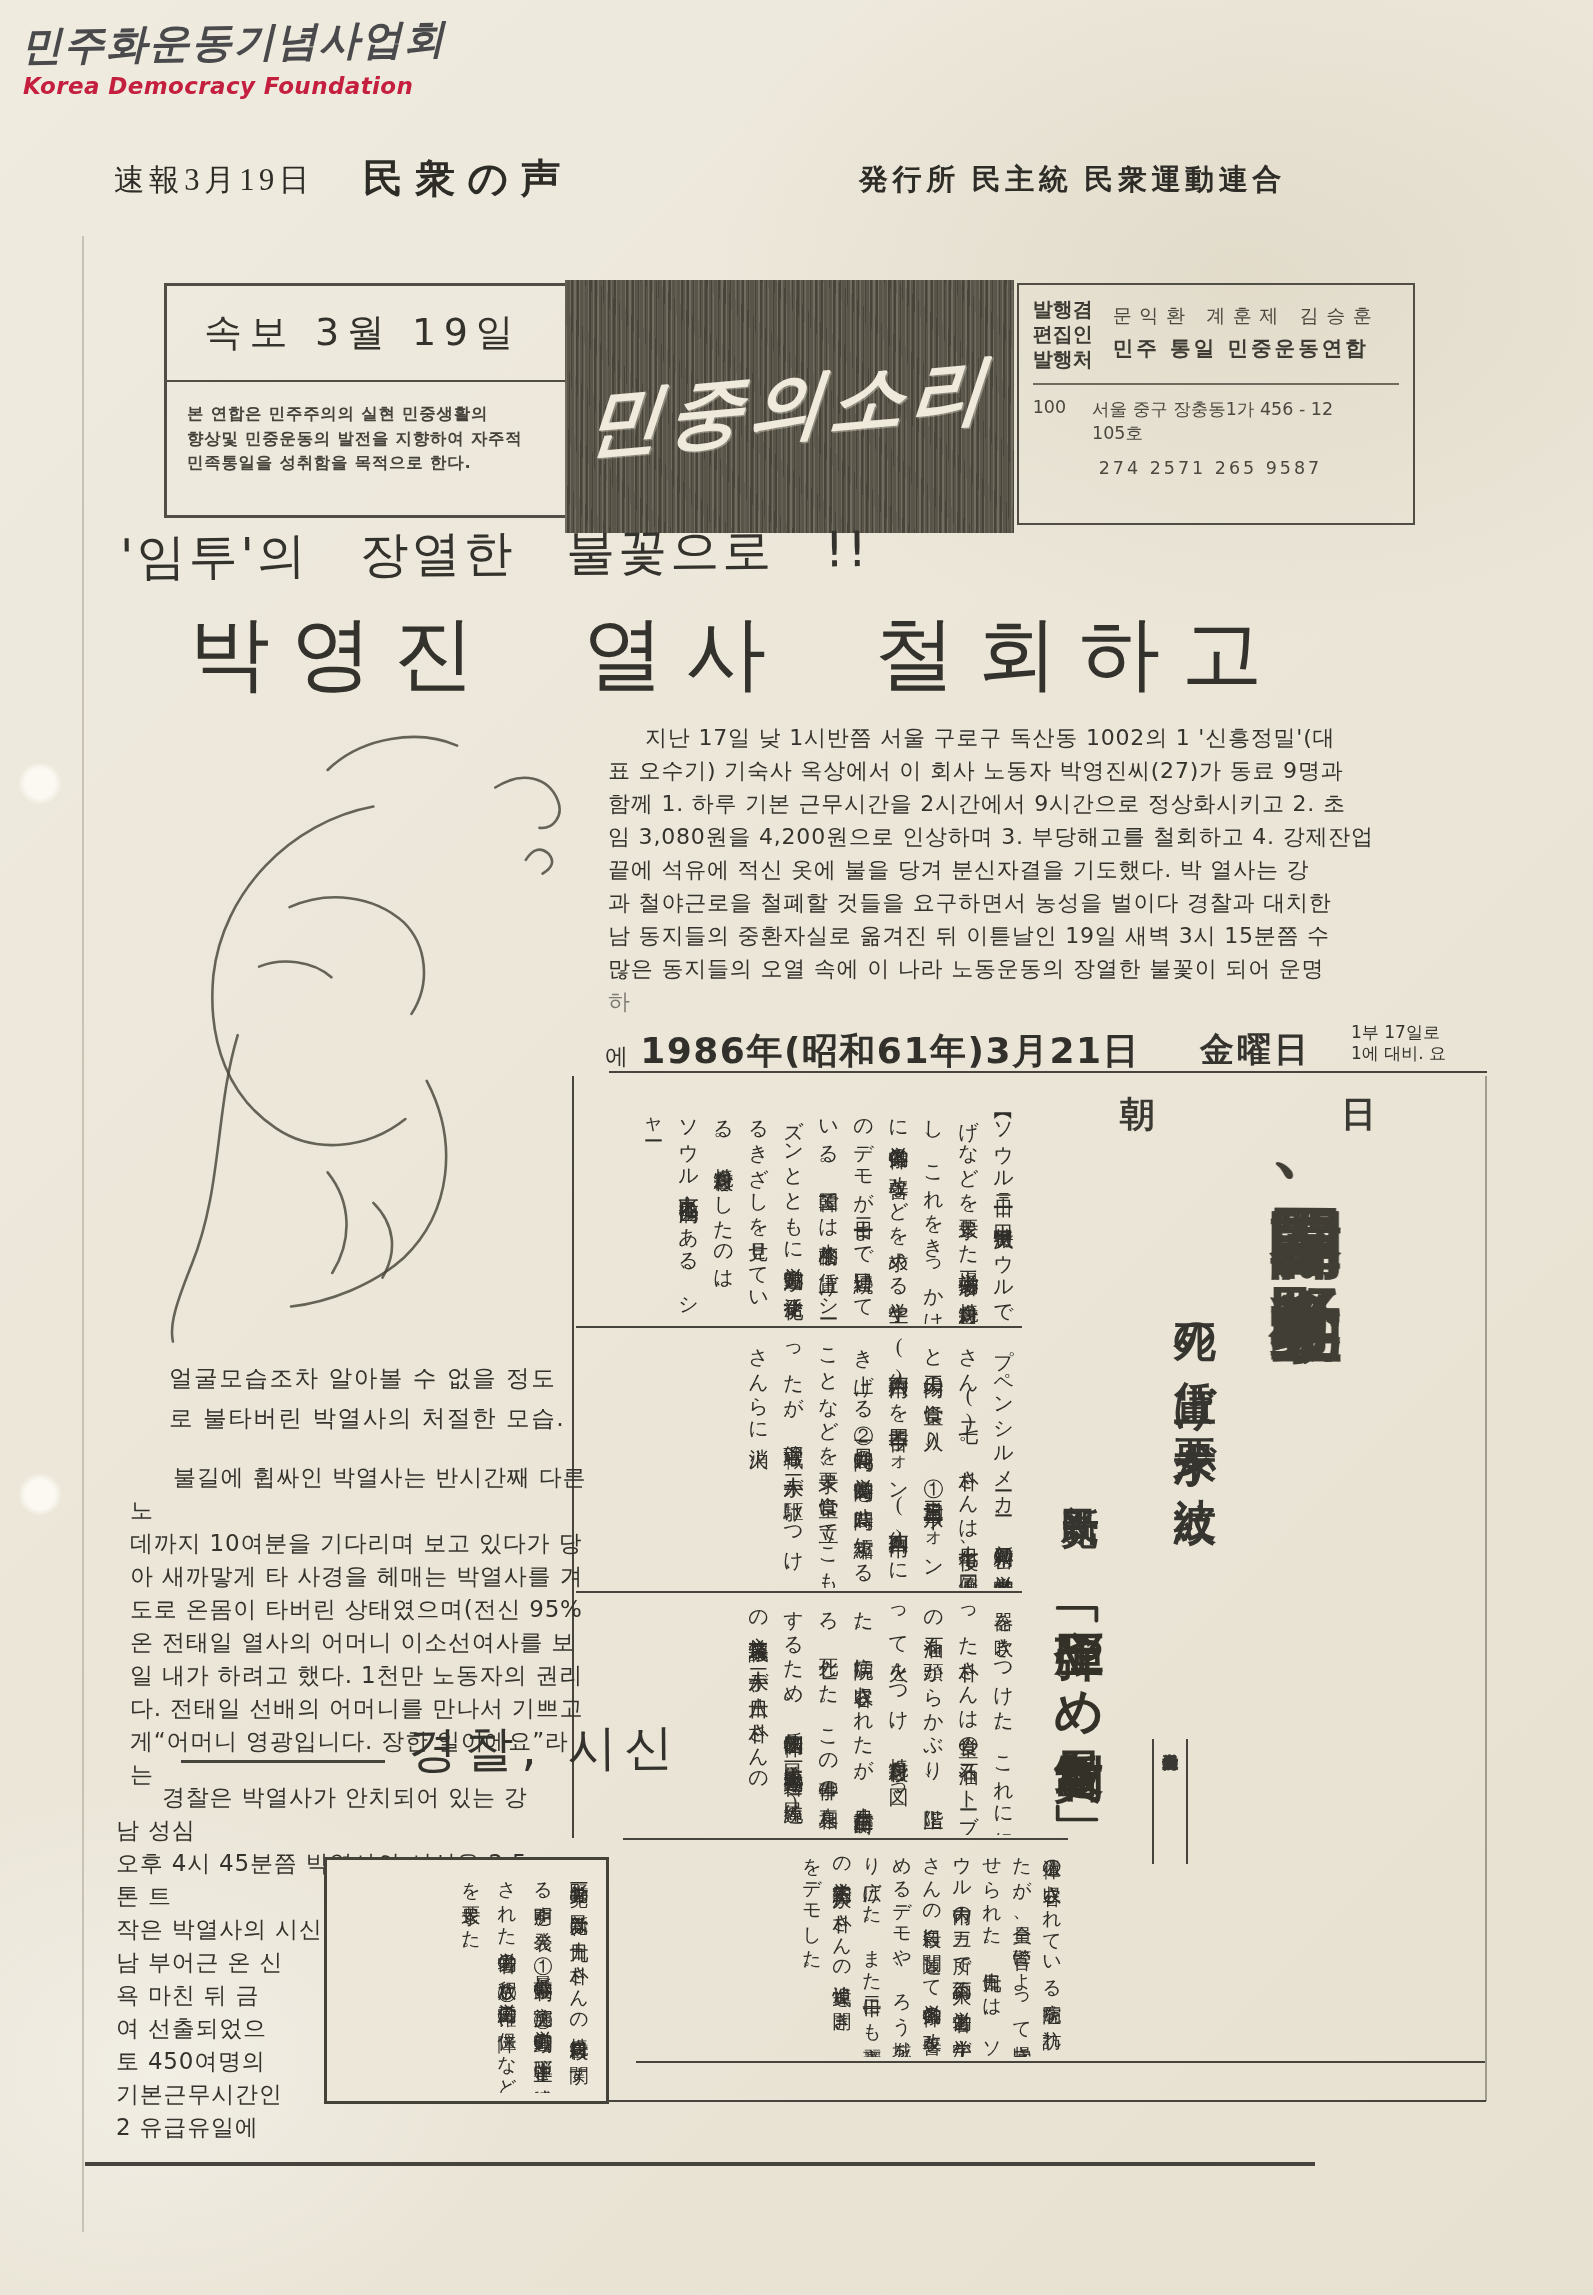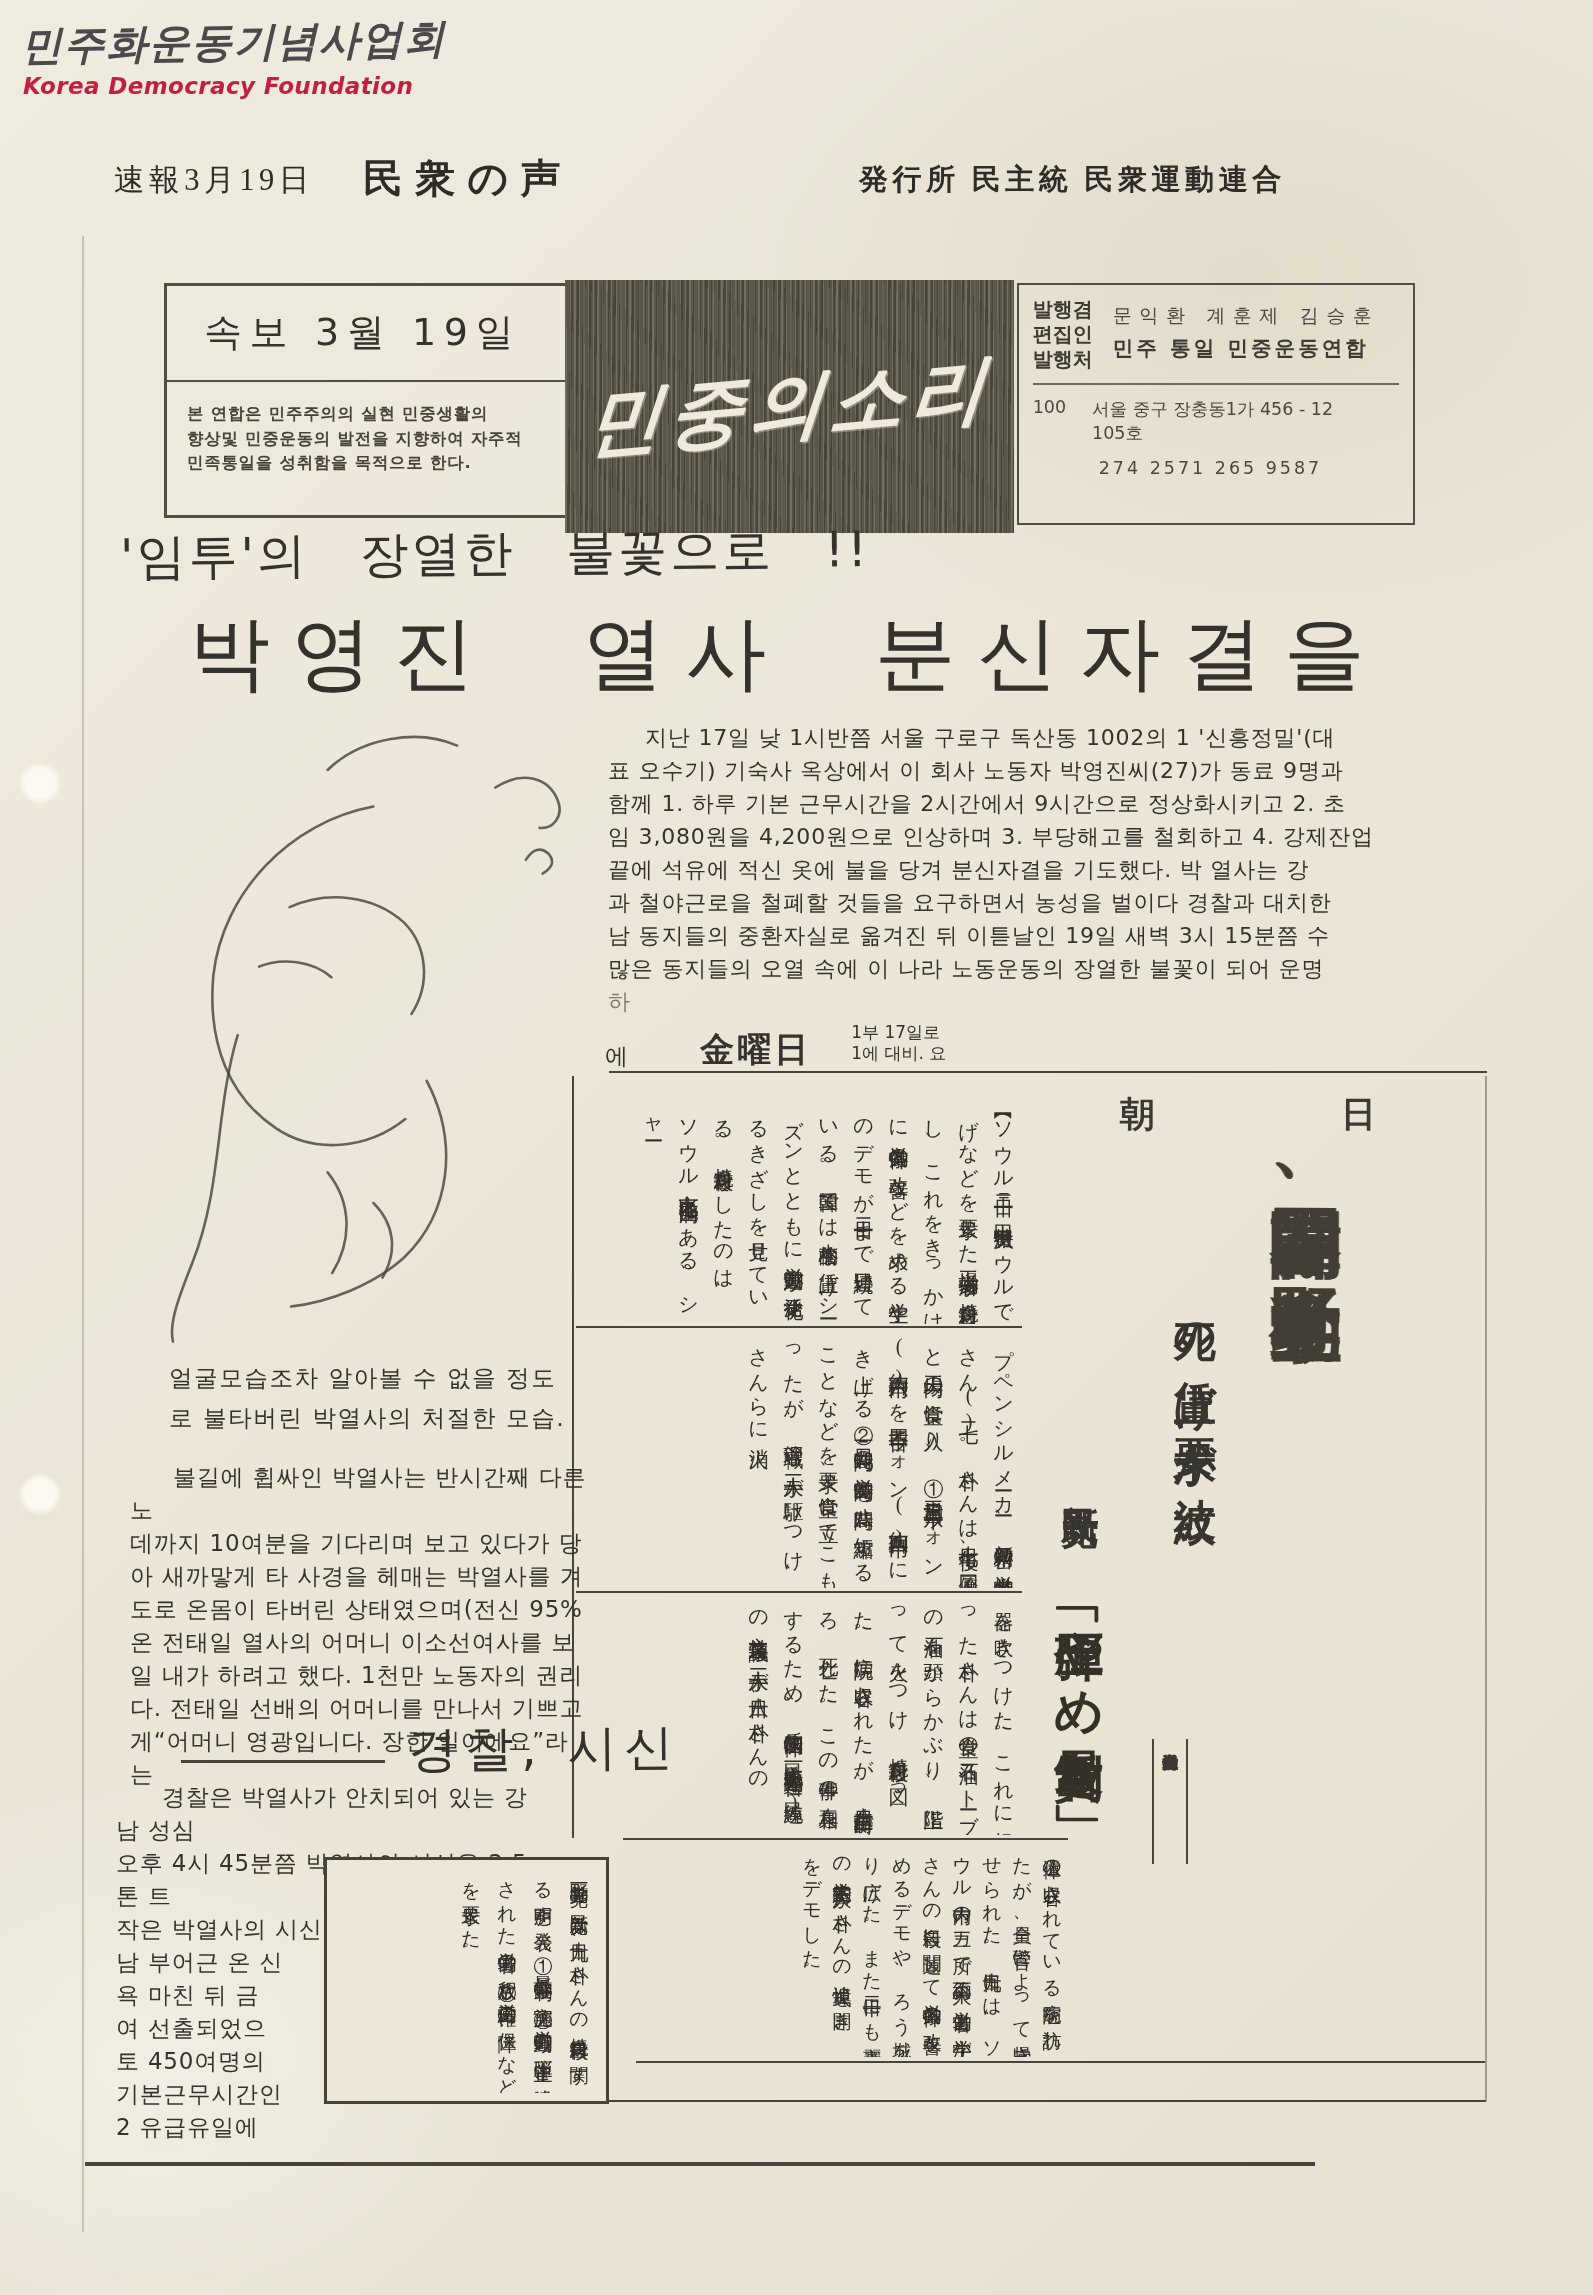--- a/index.html
+++ b/index.html
@@ -146,21 +146,21 @@
       <span>100</span>
       <span>
         <div>서울 중구 장충동1가 456 - 12</div>
         <div>105호</div>
       </span>
     </div>
     <div class="phones">274  2571    265  9587</div>
   </div>
 
   <div class="abs kicker hand">'임투'의  장열한  불꽃으로 !!</div>
-  <div class="abs headline hand">박영진 열사 분신자결을</div>
+  <div class="abs headline hand">박영진 열사 철회하고</div>
 
   <div class="abs lead hand">
     <div class="ind">지난 17일 낮 1시반쯤 서울 구로구 독산동 1002의 1 '신흥정밀'(대</div>
     <div>표 오수기) 기숙사 옥상에서 이 회사 노동자 박영진씨(27)가 동료 9명과</div>
     <div>함께 1. 하루 기본 근무시간을 2시간에서 9시간으로 정상화시키고 2. 초</div>
     <div>임 3,080원을 4,200원으로 인상하며 3. 부당해고를 철회하고 4. 강제잔업</div>
     <div>끝에 석유에 적신 옷에 불을 당겨 분신자결을 기도했다.  박 열사는 강</div>
     <div>과 철야근로을 철폐할 것들을 요구하면서 농성을 벌이다 경찰과 대치한</div>
     <div>남 동지들의 중환자실로 옮겨진 뒤 이튿날인 19일 새벽 3시 15분쯤 수</div>
     <div>많은 동지들의 오열 속에 이 나라 노동운동의 장열한 불꽃이 되어 운명</div>
@@ -175,20 +175,21 @@
     <path d="M250 252 C 300 230, 360 236, 400 272 C 430 302, 436 352, 410 392"></path>
     <path d="M210 330 C 240 318, 280 322, 305 344"></path>
     <path d="M182 420 C 152 520, 162 620, 122 720 C 102 770, 92 800, 97 822"></path>
     <path d="M430 480 C 472 560, 462 652, 400 712 C 360 748, 302 770, 252 776"></path>
     <path d="M300 600 C 332 640, 332 690, 306 732"></path>
     <path d="M360 640 C 388 668, 392 704, 372 738"></path>
   </svg>
 
   <div class="abs dateline">
     <span class="date-prefix hand">에</span>
+    <span class="date-main">1986年(昭和61年)3月21日</span>
     <span class="date-week">金曜日</span>
     <span class="date-notes hand">
       <div>1부 17일로</div>
       <div>1에 대비. 요</div>
     </span>
   </div>
   <div class="rule" style="left:609px; top:1071px; width:878px; height:2.3px;"></div>
 
   <div class="rule" style="left:572px; top:1076px; width:1.5px; height:762px;"></div>
   <div class="rule faint" style="left:1485px; top:1076px; width:1.5px; height:1025px;"></div>

